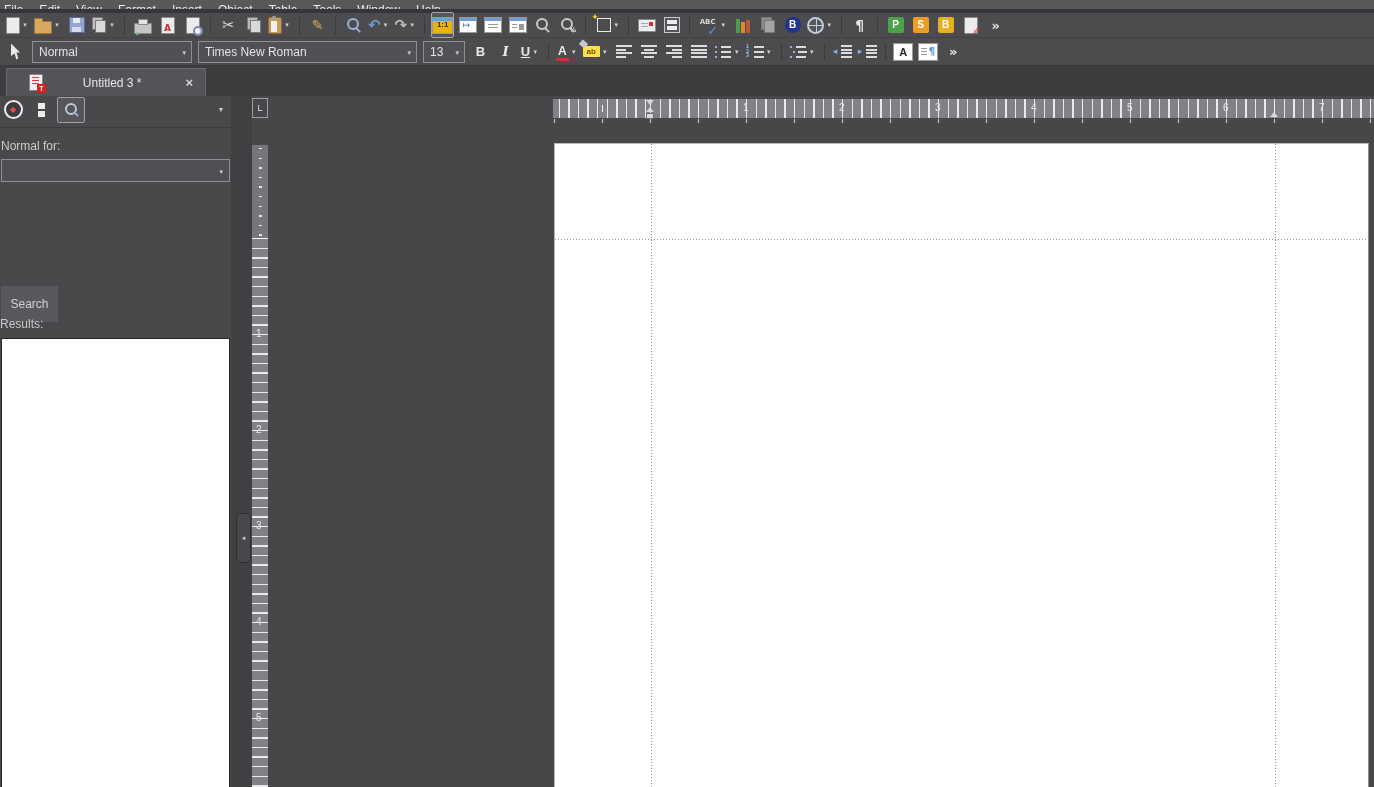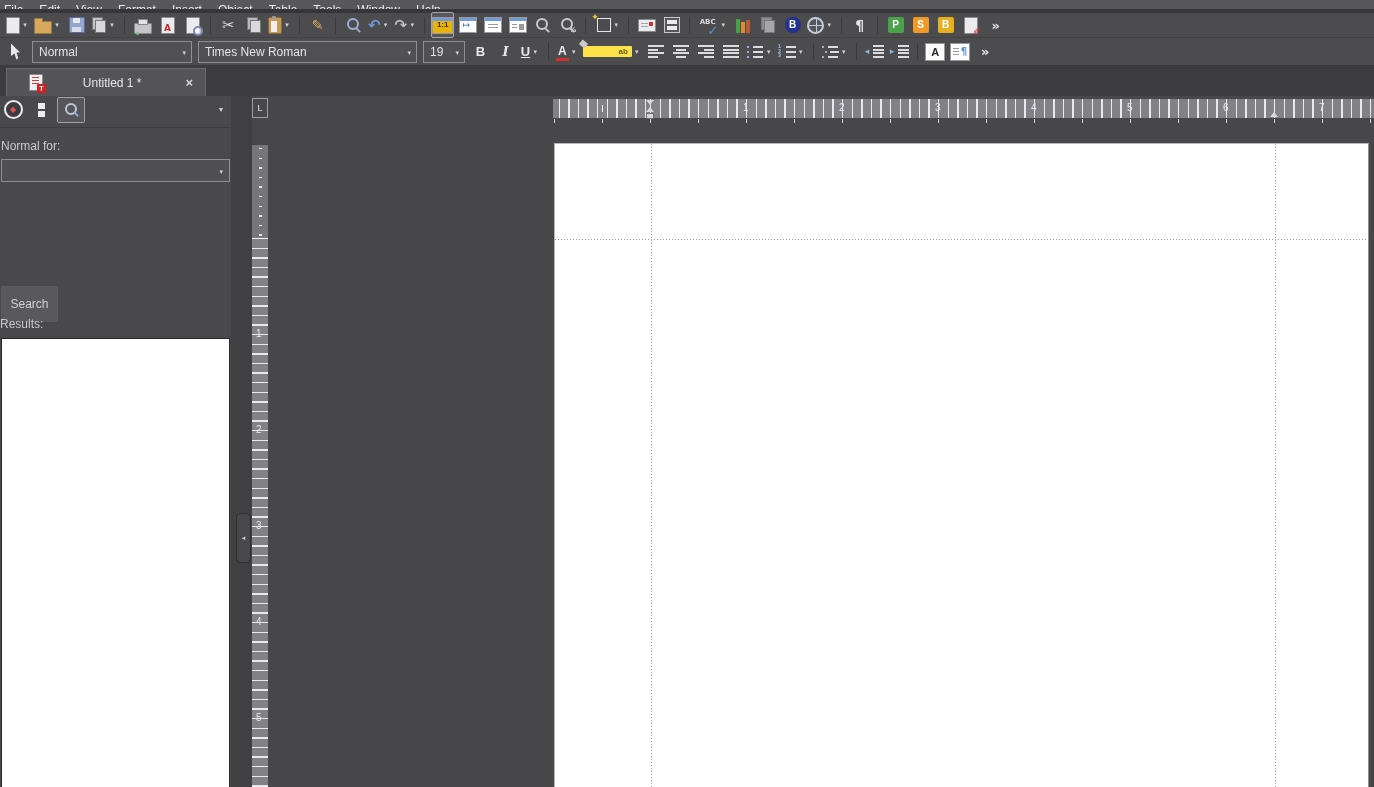--- a/index.html
+++ b/index.html
@@ -78,21 +78,21 @@
   .i-tilep,.i-tiles,.i-tileb{width:16px;height:16px;border-radius:2px;color:#fff;font:bold 10px/16px "Liberation Sans",sans-serif;justify-content:center;}
   .i-tilep{background:#4aa24a;}.i-tiles{background:#f09a28;}.i-tileb{background:#e8b020;}
   .i-chev{font-size:13px;font-weight:bold;color:#e8e8ea;}
   
   .i-cursor{width:11px;height:16px;background:#e8e8ea;clip-path:polygon(0% 0%,0% 78%,32% 62%,48% 100%,66% 92%,50% 56%,82% 56%);}
   .i-bold{font:bold 13px "Liberation Sans",sans-serif;color:#e8e8ea;}
   .i-italic{font:italic bold 13px "DejaVu Serif",serif;color:#e8e8ea;}
   .i-underline{font:bold 13px "Liberation Sans",sans-serif;color:#e8e8ea;text-decoration:underline;}
   .i-fontcolor{font:bold 12px "Liberation Sans",sans-serif;color:#ececef;position:relative;padding:0 2px 2px;}
   .i-fontcolor::after{content:"";position:absolute;left:0;right:0;bottom:-1px;height:3px;background:#d03030;}
-  .i-highlight{width:17px;height:11px;background:#ffe24a;border-radius:1px;color:#6a5a10;font:bold 8px/11px "Liberation Sans",sans-serif;justify-content:center;position:relative;padding-left:32px;}
+  .i-highlight{width:17px;height:11px;background:#ffe24a;border-radius:1px;color:#6a5a10;font:bold 8px/11px "Liberation Sans",sans-serif;justify-content:center;position:relative;}
   .i-highlight::before{content:"";position:absolute;left:-3px;top:-5px;width:7px;height:6px;background:#c9c9cc;transform:rotate(40deg);}
   .al{width:16px;height:13px;background-repeat:no-repeat;
       background-image:linear-gradient(#dcdcde,#dcdcde),linear-gradient(#dcdcde,#dcdcde),linear-gradient(#dcdcde,#dcdcde),linear-gradient(#dcdcde,#dcdcde);}
   .i-alleft{background-size:16px 2px,10px 2px,16px 2px,10px 2px;background-position:0 0,0 4px,0 7px,0 11px;}
   .i-alcenter{background-size:16px 2px,10px 2px,16px 2px,10px 2px;background-position:center 0,center 4px,center 7px,center 11px;}
   .i-alright{background-size:16px 2px,10px 2px,16px 2px,10px 2px;background-position:right 0,right 4px,right 7px,right 11px;}
   .i-aljust{background-size:16px 2px,16px 2px,16px 2px,16px 2px;background-position:0 0,0 4px,0 7px,0 11px;}
   .i-lbullet,.i-loutline{width:18px;height:13px;background-repeat:no-repeat;
       background-image:radial-gradient(circle,#8fb2e0 0 45%,transparent 50%),radial-gradient(circle,#8fb2e0 0 45%,transparent 50%),radial-gradient(circle,#8fb2e0 0 45%,transparent 50%),
       linear-gradient(#dcdcde,#dcdcde),linear-gradient(#dcdcde,#dcdcde),linear-gradient(#dcdcde,#dcdcde);
@@ -330,21 +330,21 @@
       </div>
       <div class="combo" style="width: 160px;">
         <span class="cval">Normal</span>
         <span class="carr">▾</span>
       </div>
       <div class="combo" style="width: 219px;">
         <span class="cval">Times New Roman</span>
         <span class="carr">▾</span>
       </div>
       <div class="combo" style="width: 42px;">
-        <span class="cval">19</span>
+        <span class="cval">13</span>
         <span class="carr">▾</span>
       </div>
       <div class="tbtn">
         <span class="ic i-bold">B</span>
       </div>
       <div class="tbtn">
         <span class="ic i-italic">I</span>
       </div>
       <div class="tbtn">
         <span class="ic i-underline">U</span>
@@ -399,21 +399,21 @@
         <span class="ic i-parabox"></span>
       </div>
       <div class="tbtn">
         <span class="ic i-chev">»</span>
       </div>
     </div>
 
   <div id="tabbar">
     <div id="tab">
       <span class="tabicon"></span>
-      <span id="tabtitle">Untitled 1 *</span>
+      <span id="tabtitle">Untitled 3 *</span>
       <span id="tabclose">×</span>
     </div>
   </div>
 
   <div id="sidebar">
     <div id="phead">
         <div class="pbtn">
           <span class="ph-navigator"></span>
         </div>
         <div class="pbtn">

